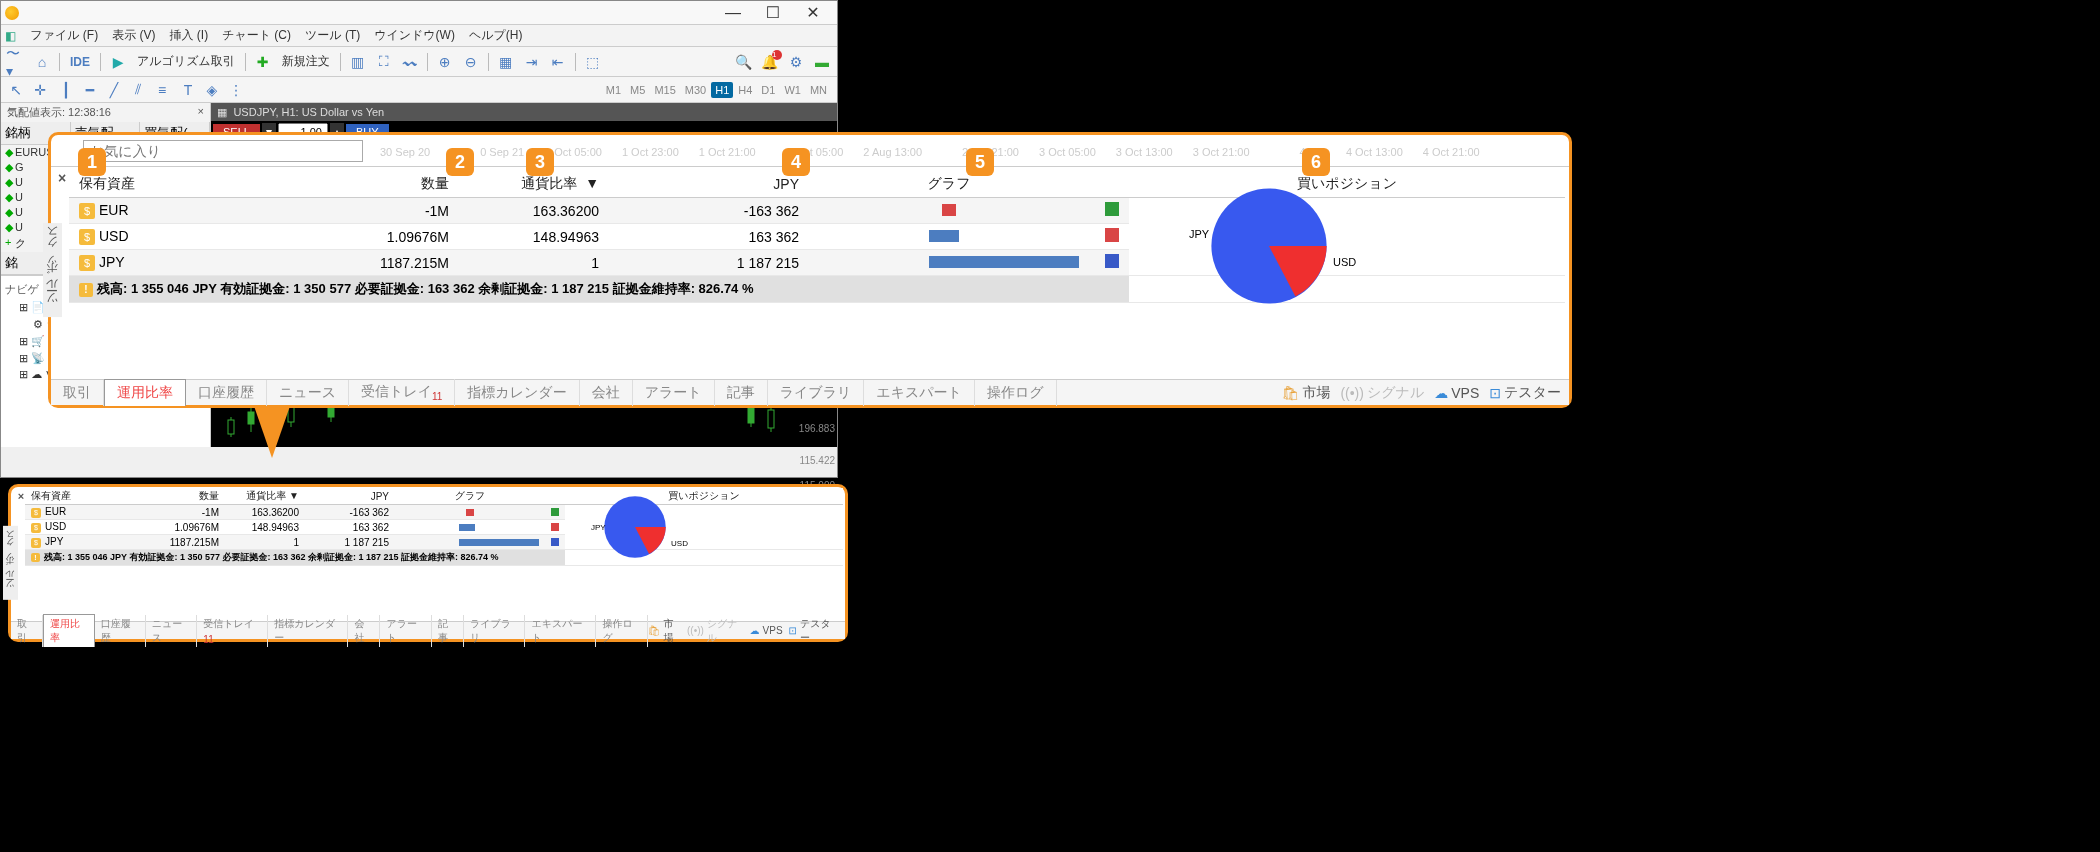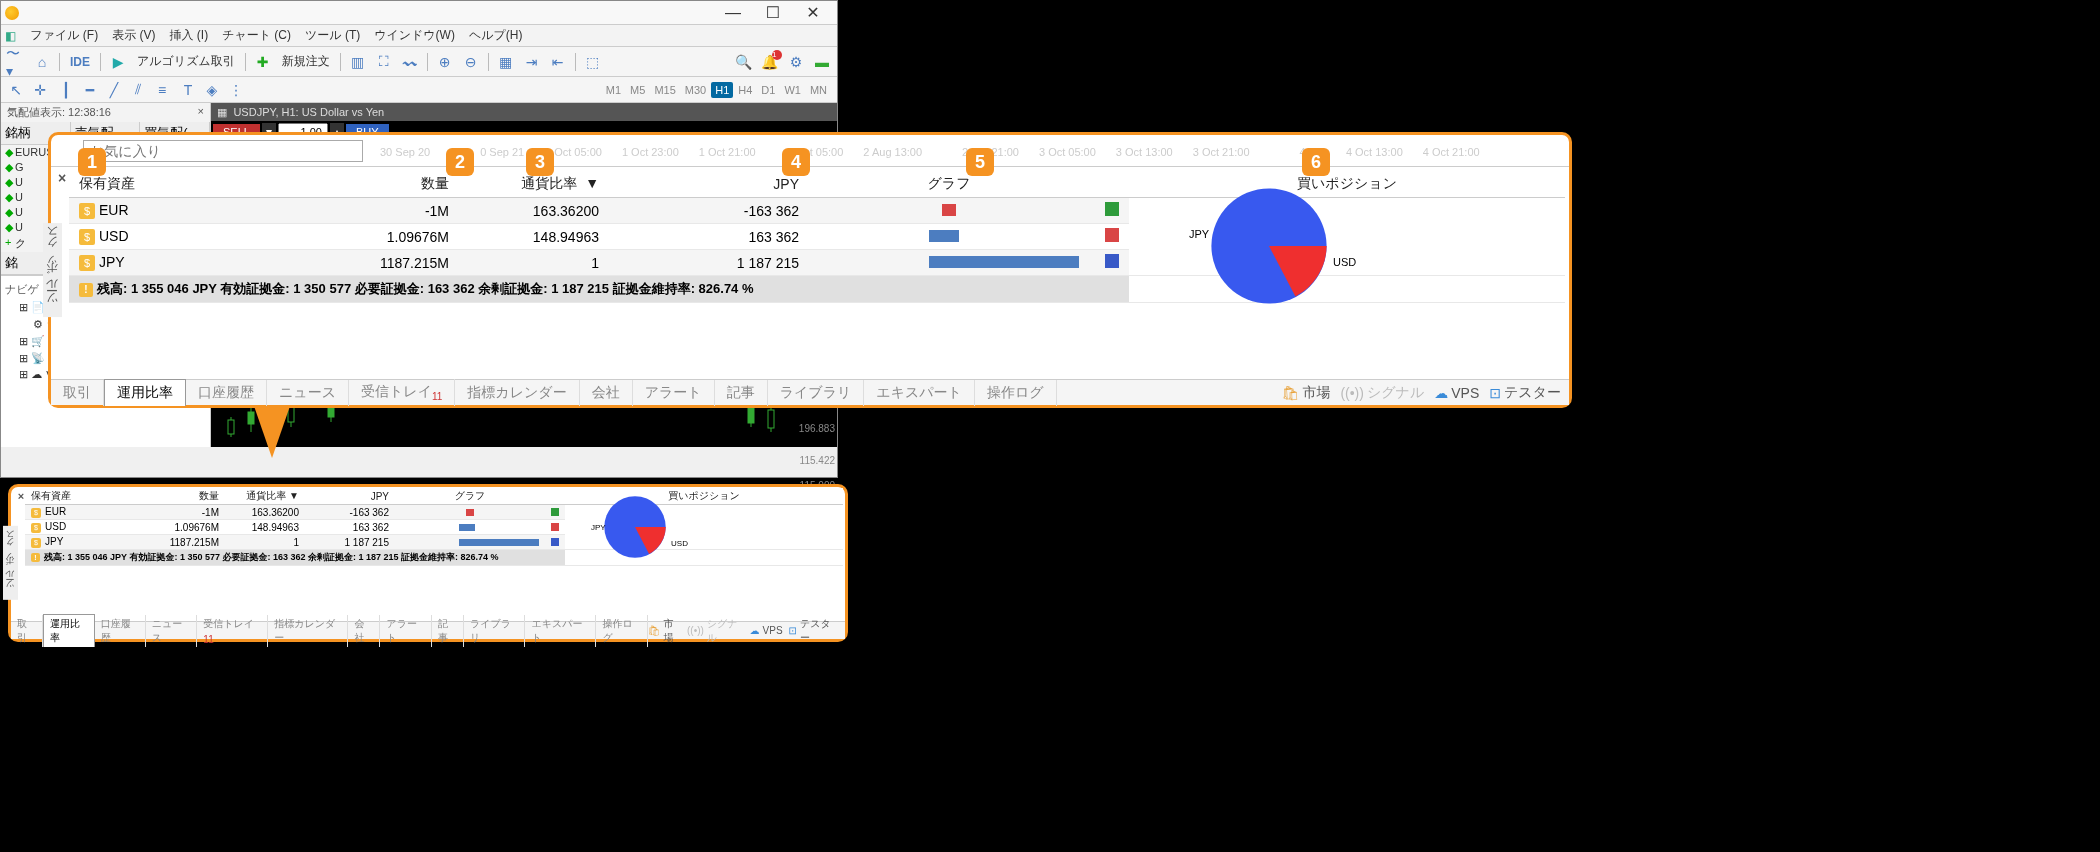--- a/index.html
+++ b/index.html
@@ -55,21 +55,21 @@
 .tbl th:first-child,.tbl td:first-child{text-align:left}
 .tbl tr:nth-child(even) td{background:#f5f5f5}
 .curic{display:inline-block;width:16px;height:16px;background:#f5bb3c;color:#fff;font-size:11px;text-align:center;line-height:16px;border-radius:2px;margin-right:4px}
 .bar{display:inline-block;height:12px;background:#4c7dc0}
 .bar.r{background:#d94545}
 .sq{display:inline-block;width:14px;height:14px}
 .sumrow td{background:#e0e0e0!important;font-weight:bold;font-size:13px}
 .wic{display:inline-block;width:14px;height:14px;background:#f5bb3c;border-radius:2px;margin-right:4px;text-align:center;color:#fff;font-size:10px;line-height:14px}
 .tabs{position:absolute;bottom:0;left:0;right:0;height:26px;display:flex;align-items:center;border-top:1px solid #ccc;background:#f5f5f5;font-size:14px}
 .tabs .tab{padding:4px 12px;color:#888;border-right:1px solid #ddd}
-.tabs .tab.act{background:#fff;color:#000000;border:1px solid #999;border-bottom:none}
+.tabs .tab.act{background:#fff;color:#ef4444;border:1px solid #999;border-bottom:none}
 .tabs .sub{color:#c33;font-size:10px;vertical-align:sub}
 .tabs .rght{margin-left:auto;display:flex;gap:10px;padding-right:8px;align-items:center}
 .tabs .ritm{display:flex;align-items:center;gap:3px;color:#555}
 .badge{position:absolute;width:28px;height:28px;background:#f59322;border-radius:6px;color:#fff;font-size:18px;font-weight:bold;display:flex;align-items:center;justify-content:center;z-index:10}
 .timeax{position:absolute;left:380px;top:146px;height:18px;color:#ccc;font-size:11px;display:flex;gap:20px;white-space:nowrap;z-index:2}
 .pie{position:absolute;width:120px;height:120px}
 .pie svg{width:100%;height:100%}
 .pointer{position:absolute;width:0;height:0;border-left:18px solid transparent;border-right:18px solid transparent;border-top:52px solid #f59322}
 .s-tbl th,.s-tbl td{font-size:10px;padding:1px 6px}
 .s-tabs{font-size:10px;height:18px}

